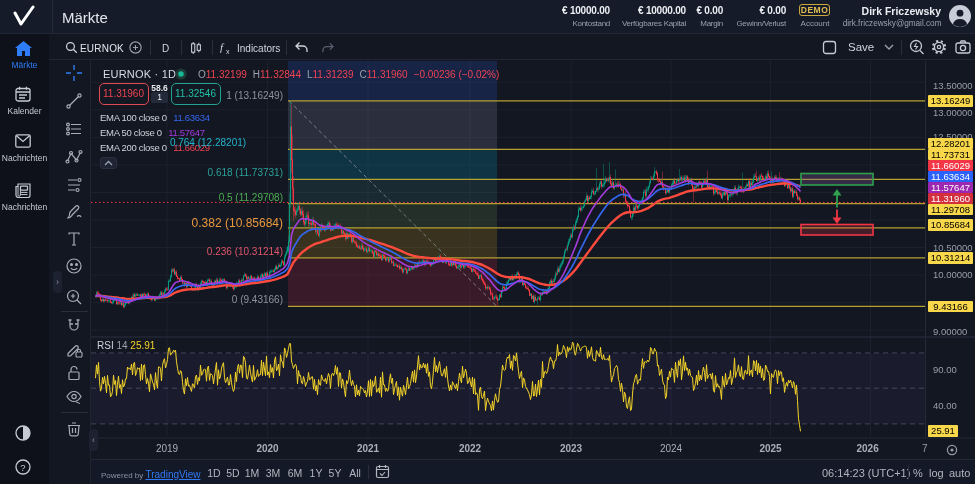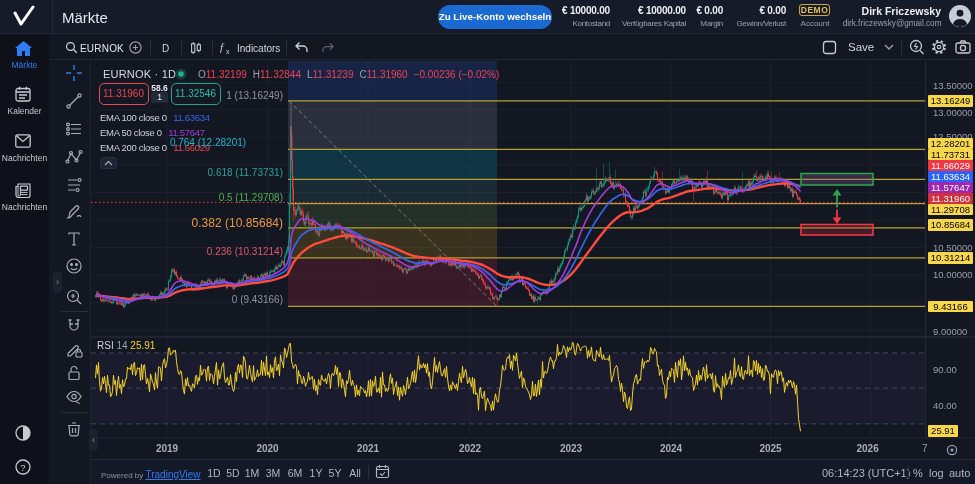--- a/index.html
+++ b/index.html
@@ -99,38 +99,37 @@
     <div class="axbox" style="top:170.6px;background:#2962ff;color:#fff">11.63634</div>
     <div class="axbox" style="top:181.7px;background:#9c27b0;color:#fff">11.57647</div>
     <div class="axbox" style="top:192.8px;background:#d32f3d;color:#fff">11.31960</div>
     <div class="axbox" style="top:203.9px;background:#f8d84a;color:#000">11.29708</div>
     <div class="axbox" style="top:219.0px;background:#f8d84a;color:#000">10.85684</div>
     <div class="axbox" style="top:252.1px;background:#f8d84a;color:#000">10.31214</div>
     <div class="axbox" style="top:300.6px;background:#f8d84a;color:#000">9.43166</div>
     <div class="axlbl" style="top:364.4px">90.00</div>
     <div class="axlbl" style="top:400.1px">40.00</div>
     <div class="axbox" style="top:425.4px;background:#f8d84a;color:#000;width:30px;left:928px">25.91</div>
-    <div class="lbl" style="left:153px;top:443px;width:28px;text-align:center;font-size:10px;font-weight:700;color:#a9aeb8">2019</div>
+    <div class="lbl" style="left:153px;top:443px;width:28px;text-align:center;font-size:10px;font-weight:400;color:#a9aeb8">2019</div>
     <div class="lbl" style="left:253.5px;top:443px;width:28px;text-align:center;font-size:10px;font-weight:700;color:#a9aeb8">2020</div>
     <div class="lbl" style="left:354px;top:443px;width:28px;text-align:center;font-size:10px;font-weight:700;color:#a9aeb8">2021</div>
     <div class="lbl" style="left:456px;top:443px;width:28px;text-align:center;font-size:10px;font-weight:700;color:#a9aeb8">2022</div>
     <div class="lbl" style="left:557px;top:443px;width:28px;text-align:center;font-size:10px;font-weight:700;color:#a9aeb8">2023</div>
-    <div class="lbl" style="left:657px;top:443px;width:28px;text-align:center;font-size:10px;font-weight:700;color:#a9aeb8">2024</div>
+    <div class="lbl" style="left:657px;top:443px;width:28px;text-align:center;font-size:10px;font-weight:400;color:#a9aeb8">2024</div>
     <div class="lbl" style="left:756.5px;top:443px;width:28px;text-align:center;font-size:10px;font-weight:700;color:#a9aeb8">2025</div>
     <div class="lbl" style="left:856.5px;top:443px;width:28px;text-align:left;font-size:10px;font-weight:700;color:#a9aeb8">2026</div>
     <div class="lbl" style="left:922px;top:443px;font-size:10px;color:#9a9ea9">7</div>
     <svg class="abs" style="left:945px;top:443px" width="14" height="14" viewBox="0 0 14 14">
       <circle cx="7" cy="7" r="4.6" fill="none" stroke="#9a9ea9" stroke-width="1.2"></circle>
       <circle cx="7" cy="7" r="1.6" fill="#9a9ea9"></circle>
     </svg>
     <svg class="abs" style="left:13px;top:5px" width="22" height="22" viewBox="0 0 22 22">
       <path d="M2 8L8 19L20 2" fill="none" stroke="#fff" stroke-width="3" stroke-linecap="round" stroke-linejoin="round"></path>
     </svg>
     <div class="lbl" style="left:62px;top:9px;font-size:15px;color:#e3e6ec">Märkte</div>
-    <div class="abs" style="left:438px;top:5px;width:114px;height:24px;background:#1b6ad1;border-radius:13px;color:#fff;font-size:9.8px;font-weight:700;text-align:center;line-height:24px;white-space:nowrap">Zu Live-Konto wechseln</div>
     <div class="lbl" style="right:365px;top:5px;font-size:10px;font-weight:700;color:#eceef2;letter-spacing:-0.2px">€ 10000.00</div>
     <div class="lbl" style="right:365px;top:18.5px;font-size:8px;color:#99a0af;letter-spacing:-0.3px">Kontostand</div>
     <div class="lbl" style="right:289px;top:5px;font-size:10px;font-weight:700;color:#eceef2;letter-spacing:-0.2px">€ 10000.00</div>
     <div class="lbl" style="right:289px;top:18.5px;font-size:8px;color:#99a0af;letter-spacing:-0.3px">Verfügbares Kapital</div>
     <div class="lbl" style="right:252px;top:5px;font-size:10px;font-weight:700;color:#eceef2;letter-spacing:-0.2px">€ 0.00</div>
     <div class="lbl" style="right:252px;top:18.5px;font-size:8px;color:#99a0af;letter-spacing:-0.3px">Margin</div>
     <div class="lbl" style="right:189px;top:5px;font-size:10px;font-weight:700;color:#eceef2;letter-spacing:-0.2px">€ 0.00</div>
     <div class="lbl" style="right:189px;top:18.5px;font-size:8px;color:#99a0af;letter-spacing:-0.3px">Gewinn/Verlust</div>
     <div class="abs" style="left:799px;top:4px;width:31px;height:12px;border:1px solid #caa73e;border-radius:3px;color:#e3bd51;font-size:8.5px;font-weight:700;text-align:center;line-height:11px;letter-spacing:0.5px">DEMO</div>
     <div class="lbl" style="left:780px;top:18.5px;width:70px;text-align:center;font-size:8px;color:#99a0af">Account</div>

